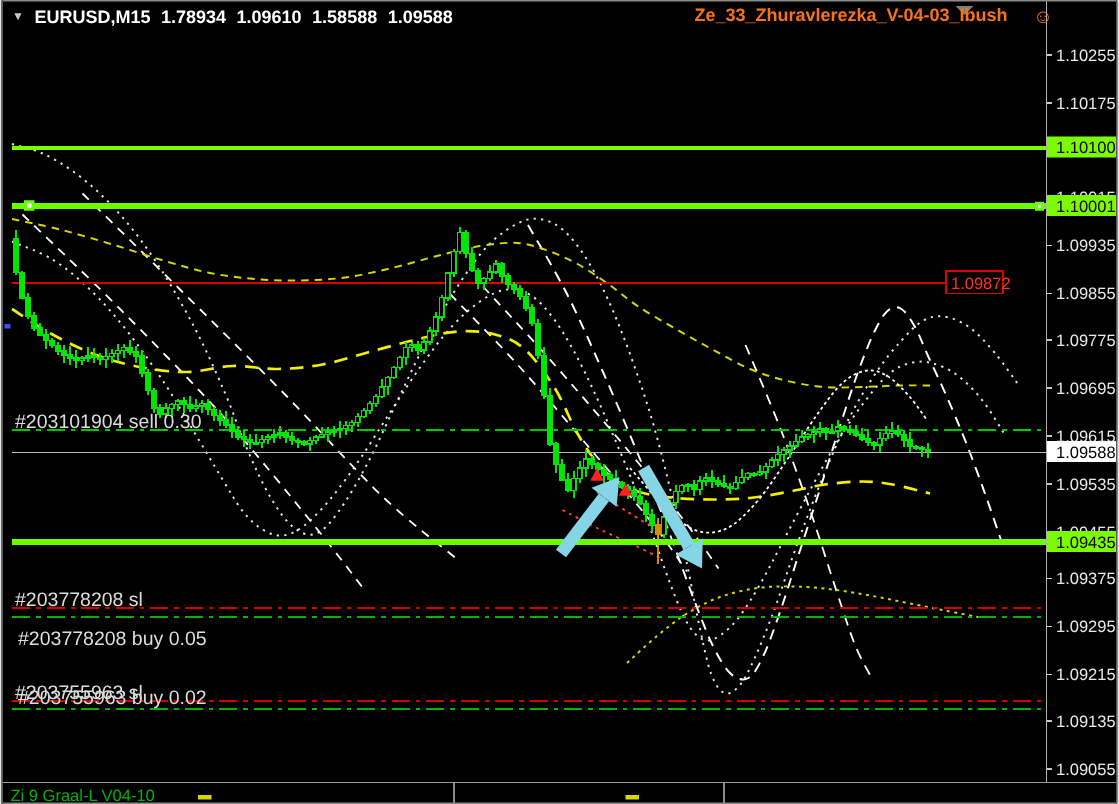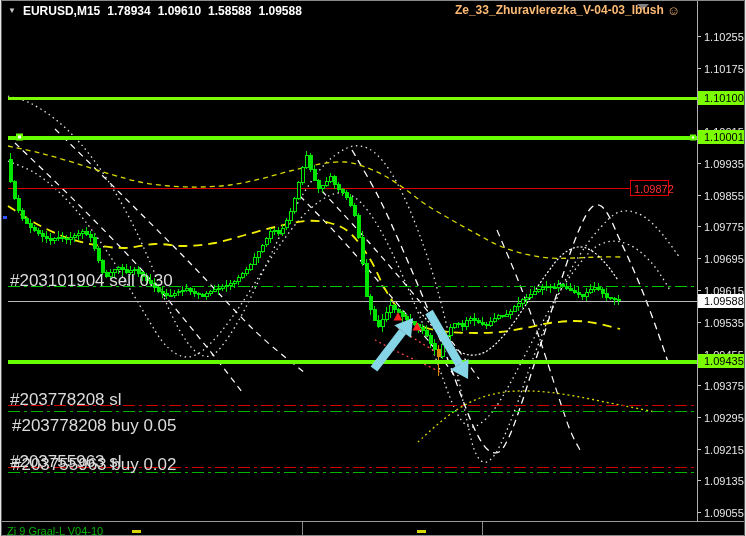--- a/index.html
+++ b/index.html
@@ -3,24 +3,24 @@
 <meta charset="utf-8">
 <style>
   html,body{margin:0;padding:0;background:#000;}
   .win{position:relative;width:746px;height:536px;background:#000;overflow:hidden;
        font-family:"Liberation Sans","DejaVu Sans",sans-serif;}
   .win svg{position:absolute;left:0;top:0;z-index:1;}
   svg text{font-family:"Liberation Sans","DejaVu Sans",sans-serif;}
   .title-left{position:absolute;left:8px;top:4px;z-index:3;display:flex;align-items:center;
               gap:7px;color:#ffffff;font-size:12px;font-weight:700;white-space:nowrap;}
   .collapse{color:#c8c8c8;font-size:8px;line-height:10px;}
-  .title-right{position:absolute;right:66px;top:3px;z-index:3;display:flex;align-items:center;
-               gap:3px;color:#fdba74;font-size:12px;font-weight:700;white-space:nowrap;}
+  .title-right{position:absolute;right:44px;top:3px;z-index:3;display:flex;align-items:center;
+               gap:17px;color:#f97316;font-size:12px;font-weight:700;white-space:nowrap;}
   .smiley{font-weight:400;font-size:13px;line-height:13px;}
-  .order-label{position:absolute;z-index:3;color:#dcdcdc;font-size:17px;line-height:11px;white-space:nowrap;}
+  .order-label{position:absolute;z-index:3;color:#dcdcdc;font-size:13px;line-height:11px;white-space:nowrap;}
   .footer-label{position:absolute;left:7px;top:509px;z-index:3;color:#00b400;font-size:11px;white-space:nowrap;margin-top:16px;}
 </style>
 </head>
 <body>
 
 <div class="win">
   <svg id="chart-svg" width="746" height="536" viewBox="0 0 746 536">
       <g>
         <path d="M8,96C11.666666666666666,97.16666666666667,22.166666666666668,99.16666666666667,30,103C37.833333333333336,106.83333333333333,46.666666666666664,112.33333333333333,55,119C63.333333333333336,125.66666666666667,71.66666666666667,133.5,80,143C88.33333333333333,152.5,96.66666666666667,163.33333333333334,105,176C113.33333333333333,188.66666666666666,122.5,204.66666666666666,130,219C137.5,233.33333333333334,144.16666666666666,248.5,150,262C155.83333333333334,275.5,160,288.5,165,300C170,311.5,175,322.5,180,331C185,339.5,190,346.8333333333333,195,351C200,355.1666666666667,205,357.5,210,356C215,354.5,219.16666666666666,349.8333333333333,225,342C230.83333333333334,334.1666666666667,238.33333333333334,321.5,245,309C251.66666666666666,296.5,258.3333333333333,280.8333333333333,265,267C271.6666666666667,253.16666666666666,278.3333333333333,238.66666666666666,285,226C291.6666666666667,213.33333333333334,298.3333333333333,201.33333333333334,305,191C311.6666666666667,180.66666666666666,318.3333333333333,171,325,164C331.6666666666667,157,339.1666666666667,152,345,149C350.8333333333333,146,355,145.33333333333334,360,146C365,146.66666666666666,370,148.83333333333334,375,153C380,157.16666666666666,385,163.33333333333334,390,171C395,178.66666666666666,400,188.16666666666666,405,199C410,209.83333333333334,415,222.33333333333334,420,236C425,249.66666666666666,430.3333333333333,265.1666666666667,435,281C439.6666666666667,296.8333333333333,444.1666666666667,315.1666666666667,448,331C451.8333333333333,346.8333333333333,455,361.8333333333333,458,376C461,390.1666666666667,463.3333333333333,403.8333333333333,466,416C468.6666666666667,428.1666666666667,471.1666666666667,441.3333333333333,474,449C476.8333333333333,456.6666666666667,479.8333333333333,460.6666666666667,483,462C486.1666666666667,463.3333333333333,489.6666666666667,460.8333333333333,493,457C496.3333333333333,453.1666666666667,499.1666666666667,447.3333333333333,503,439C506.8333333333333,430.6666666666667,511.3333333333333,419.5,516,407C520.6666666666666,394.5,525.5,379,531,364C536.5,349,543,331.5,549,317C555,302.5,561,288.6666666666667,567,277C573,265.3333333333333,579.3333333333334,255.33333333333334,585,247C590.6666666666666,238.66666666666666,596,232.5,601,227C606,221.5,610.3333333333334,216.66666666666666,615,214C619.6666666666666,211.33333333333334,623.8333333333334,210.33333333333334,629,211C634.1666666666666,211.66666666666666,640.3333333333334,214,646,218C651.6666666666666,222,657.3333333333334,228.33333333333334,663,235C668.6666666666666,241.66666666666666,677.1666666666666,254.16666666666666,680,258" fill="none" stroke="#E6E6E6" stroke-width="1.3" stroke-dasharray="1.5,3.5"></path>
         <path d="M8,161C12.5,163,26.333333333333336,167.66666666666666,35,173C43.666666666666664,178.33333333333334,51.666666666666664,185,60,193C68.33333333333333,201,76.66666666666667,210.5,85,221C93.33333333333333,231.5,102.5,244.66666666666666,110,256C117.5,267.3333333333333,123.66666666666667,278.5,130,289C136.33333333333334,299.5,142.66666666666666,310.3333333333333,148,319C153.33333333333334,327.6666666666667,157.5,335.3333333333333,162,341C166.5,346.6666666666667,170.66666666666666,350.3333333333333,175,353C179.33333333333334,355.6666666666667,183.5,357.3333333333333,188,357C192.5,356.6666666666667,196.66666666666666,355,202,351C207.33333333333334,347,213.66666666666666,340.5,220,333C226.33333333333334,325.5,233.33333333333334,315.6666666666667,240,306C246.66666666666666,296.3333333333333,253.33333333333334,285.1666666666667,260,275C266.6666666666667,264.8333333333333,273.3333333333333,254.33333333333334,280,245C286.6666666666667,235.66666666666666,293.3333333333333,226.33333333333334,300,219C306.6666666666667,211.66666666666666,313.6666666666667,205.33333333333334,320,201C326.3333333333333,196.66666666666666,332.3333333333333,193.66666666666666,338,193C343.6666666666667,192.33333333333334,349,194,354,197C359,200,363.3333333333333,205,368,211C372.6666666666667,217,377.3333333333333,224.66666666666666,382,233C386.6666666666667,241.33333333333334,391.3333333333333,251,396,261C400.6666666666667,271,405.3333333333333,282,410,293C414.6666666666667,304,419.6666666666667,316,424,327C428.3333333333333,338,432.3333333333333,349,436,359C439.6666666666667,369,443,379,446,387C449,395,451.3333333333333,401.3333333333333,454,407C456.6666666666667,412.6666666666667,459.1666666666667,417.6666666666667,462,421C464.8333333333333,424.3333333333333,467.8333333333333,426.6666666666667,471,427C474.1666666666667,427.3333333333333,477.3333333333333,425.6666666666667,481,423C484.6666666666667,420.3333333333333,488.6666666666667,416.6666666666667,493,411C497.3333333333333,405.3333333333333,502,397.6666666666667,507,389C512,380.3333333333333,517.3333333333334,369.6666666666667,523,359C528.6666666666666,348.3333333333333,535,336,541,325C547,314,553,302.6666666666667,559,293C565,283.3333333333333,571.3333333333334,274.3333333333333,577,267C582.6666666666666,259.6666666666667,588,253.16666666666666,593,249C598,244.83333333333334,602.3333333333334,243.16666666666666,607,242C611.6666666666666,240.83333333333334,615.8333333333334,240.66666666666666,621,242C626.1666666666666,243.33333333333334,632.3333333333334,245.83333333333334,638,250C643.6666666666666,254.16666666666666,649.6666666666666,260.3333333333333,655,267C660.3333333333334,273.6666666666667,667.5,286.1666666666667,670,290" fill="none" stroke="#E6E6E6" stroke-width="1.3" stroke-dasharray="1.5,3.5"></path>

